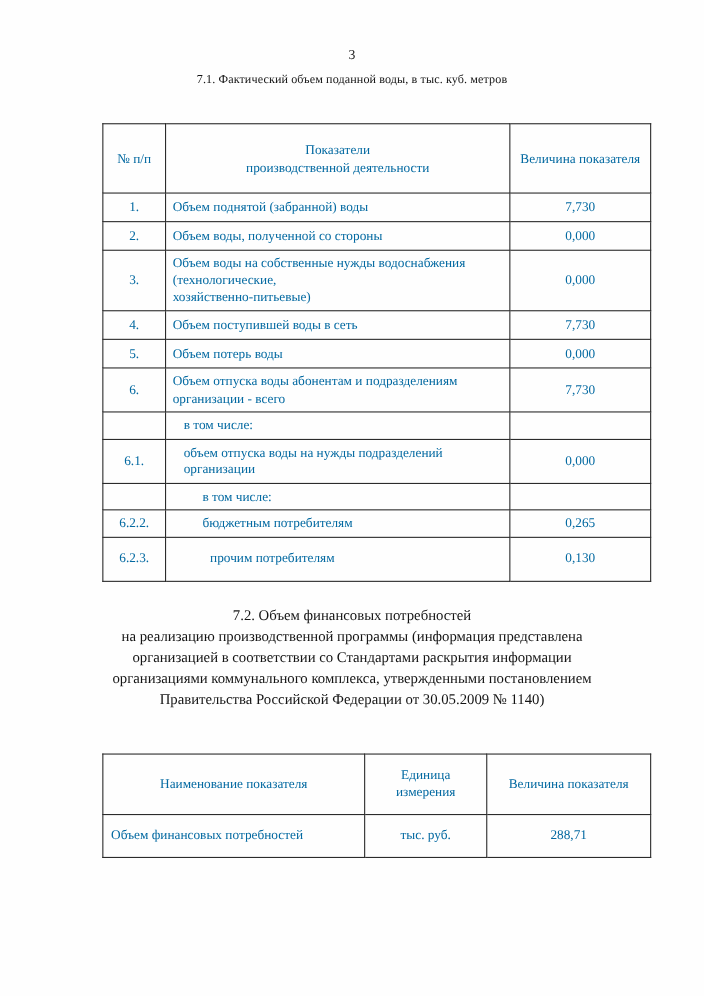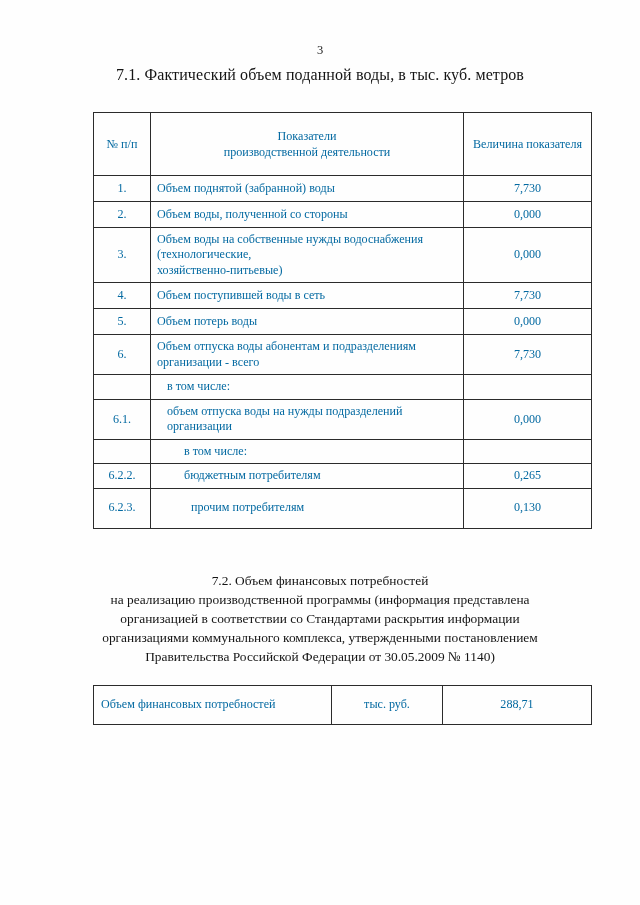--- a/index.html
+++ b/index.html
@@ -32,21 +32,21 @@
     font-size: 12.5px;
     color: #1a1a1a;
   }
 
   .section-title-1 {
     position: absolute;
     top: 66px;
     left: 0;
     width: 640px;
     text-align: center;
-    font-size: 16px;
+    font-size: 11px;
     letter-spacing: 0.1px;
     color: #141414;
   }
 
   
   table.doc-table {
     position: absolute;
     border-collapse: collapse;
     table-layout: fixed;
     font-size: 12.1px;
@@ -85,21 +85,21 @@
 
   .r-tall  { height: 46px; }
   .r-std   { height: 26px; }
   .r-mid   { height: 37px; }
   .r-small { height: 21px; }
   .r-big   { height: 40px; }
 
   
   .section-block-2 {
     position: absolute;
-    top: 571px;
+    top: 550px;
     left: 20px;
     width: 600px;
     text-align: center;
     font-size: 13.4px;
     line-height: 1.42;
     color: #141414;
   }
 
   
   #table-financial {
@@ -291,20 +291,34 @@
   <div class="section-block-2">
     <div>7.2. Объем финансовых потребностей</div>
     <div>на  реализацию производственной программы (информация представлена</div>
     <div>организацией в соответствии со Стандартами раскрытия информации</div>
     <div>организациями коммунального комплекса, утвержденными постановлением</div>
     <div>Правительства Российской Федерации от 30.05.2009 № 1140)</div>
   </div>
 
   <table class="doc-table" id="table-financial">
     <tbody>
+      <tr class="head">
+        <td class="f-name">
+          <div class="cell">Наименование показателя</div>
+        </td>
+        <td class="f-unit">
+          <div class="cell">
+            <div>Единица</div>
+            <div>измерения</div>
+          </div>
+        </td>
+        <td class="f-val">
+          <div class="cell">Величина показателя</div>
+        </td>
+      </tr>
       <tr class="body-row">
         <td class="f-name">
           <div class="cell name-left">Объем финансовых потребностей</div>
         </td>
         <td class="f-unit">
           <div class="cell">тыс. руб.</div>
         </td>
         <td class="f-val">
           <div class="cell">288,71</div>
         </td>

